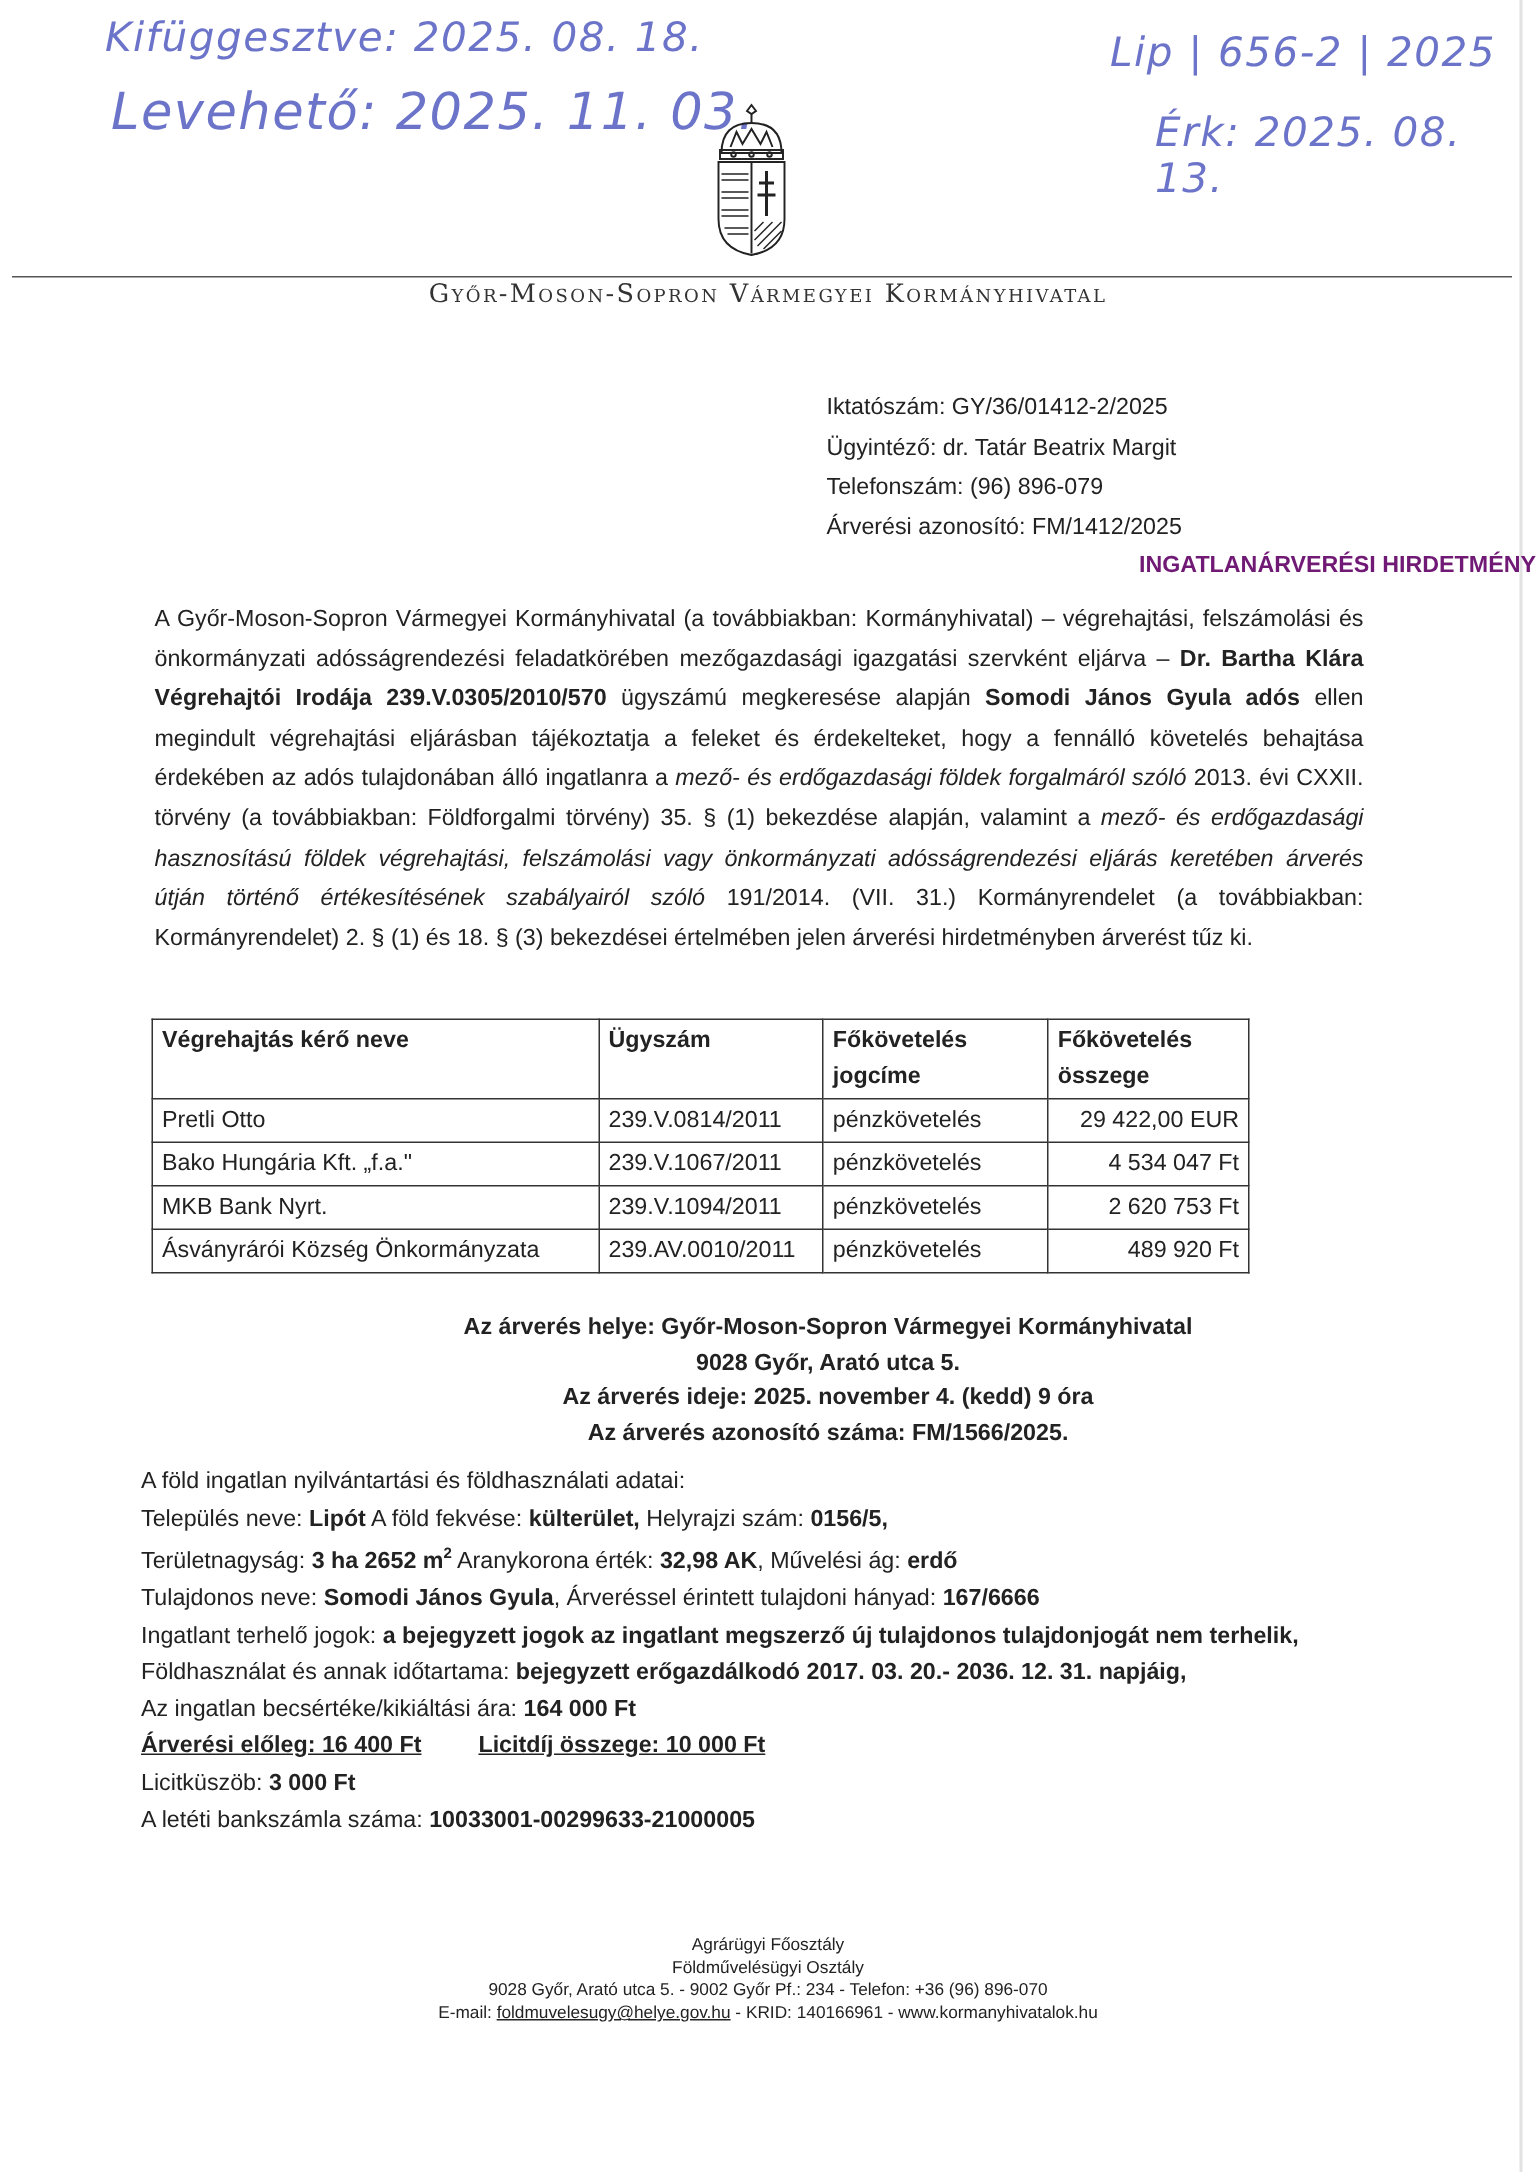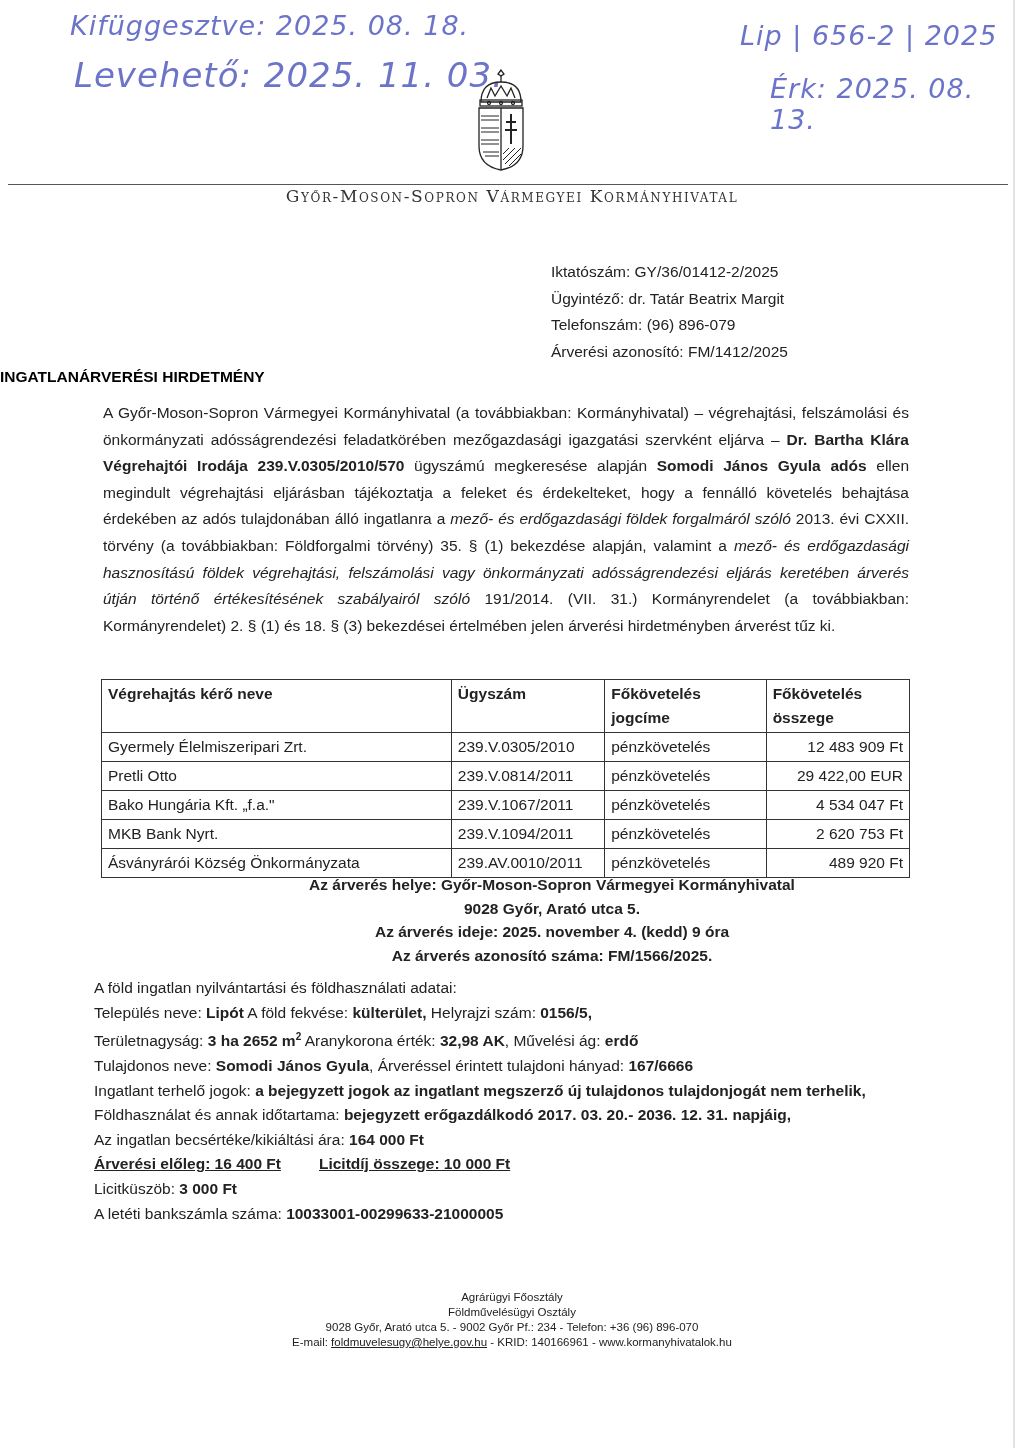--- a/index.html
+++ b/index.html
@@ -17,28 +17,28 @@
   .crest { position: absolute; left: 475px; top: 68px; width: 52px; height: 104px; }
 
   .header-line { position: absolute; left: 8px; top: 184px; width: 1000px; height: 1px; background: #555; }
   .org-name { position: absolute; left: 0; width: 1024px; top: 186px; text-align: center;
               font-family: "DejaVu Serif", serif; font-size: 17px; letter-spacing: 1.6px;
               color: #333; font-variant: small-caps; }
 
   .meta { position: absolute; left: 551px; top: 259px; font-size: 15.5px; line-height: 26.5px; color: #222; }
   .meta div { white-space: nowrap; }
 
-  .title { position: absolute; left: 0; width: 1024px; top: 368px; text-align: left;
-           font-weight: bold; font-size: 15.5px; color: #000000; }
+  .title { position: absolute; left: 0; width: 1024px; top: 368px; text-align: right;
+           font-weight: bold; font-size: 15.5px; color: #701a75; }
 
   .body-text { position: absolute; left: 103px; width: 806px; top: 400px; font-size: 15.5px;
                line-height: 26.6px; text-align: justify; color: #222; }
   .body-text b { font-weight: bold; }
 
-  table.claims { position: absolute; left: 101px; top: 679px; width: 809px; border-collapse: collapse;
+  table.claims { position: absolute; left: 101px; top: 679px; width: 732px; border-collapse: collapse;
                  font-size: 15.5px; color: #222; }
   table.claims td, table.claims th { border: 1px solid #333; padding: 2px 6px; vertical-align: top;
                  line-height: 24px; text-align: left; }
   table.claims th { font-weight: bold; }
   table.claims td.num { text-align: right; }
   .c1 { width: 336px; } .c2 { width: 140px; } .c3 { width: 148px; } .c4 { width: 130px; }
 
   .place { position: absolute; left: 0; width: 1024px; top: 873px; text-align: center;
            font-weight: bold; font-size: 15.5px; line-height: 23.5px; color: #222; padding-left: 40px; }
 
@@ -113,26 +113,20 @@
   <thead>
     <tr>
       <th class="c1">Végrehajtás kérő neve</th>
       <th class="c2">Ügyszám</th>
       <th class="c3">Főkövetelés jogcíme</th>
       <th class="c4">Főkövetelés összege</th>
     </tr>
   </thead>
   <tbody>
     <tr>
-      <td>Gyermely Élelmiszeripari Zrt.</td>
-      <td>239.V.0305/2010</td>
-      <td>pénzkövetelés</td>
-      <td class="num">12 483 909 Ft</td>
-    </tr>
-    <tr>
       <td>Pretli Otto</td>
       <td>239.V.0814/2011</td>
       <td>pénzkövetelés</td>
       <td class="num">29 422,00 EUR</td>
     </tr>
     <tr>
       <td>Bako Hungária Kft. „f.a."</td>
       <td>239.V.1067/2011</td>
       <td>pénzkövetelés</td>
       <td class="num">4 534 047 Ft</td>

